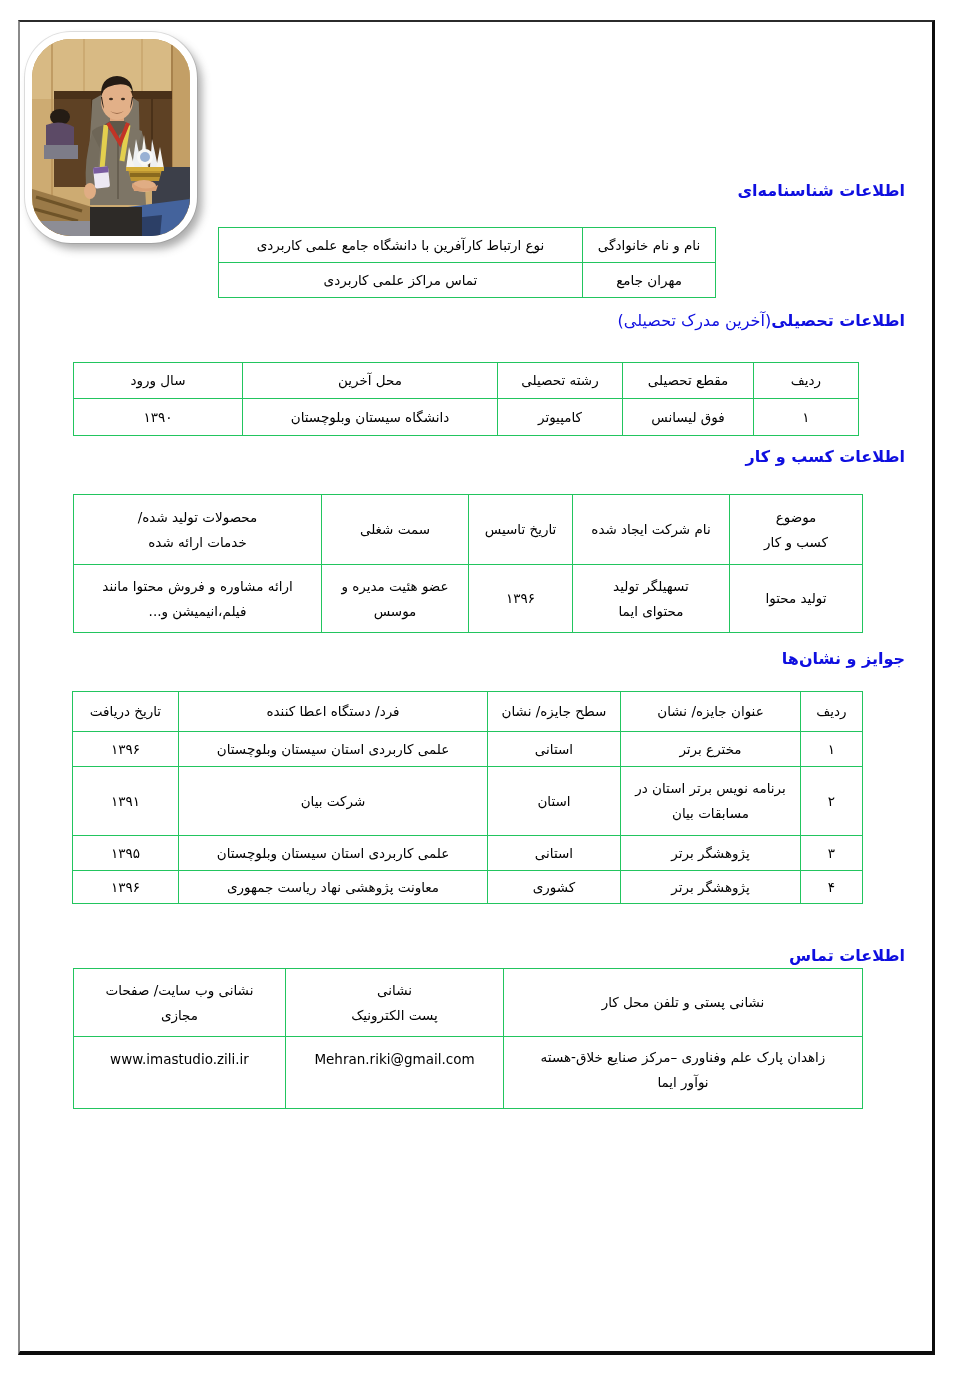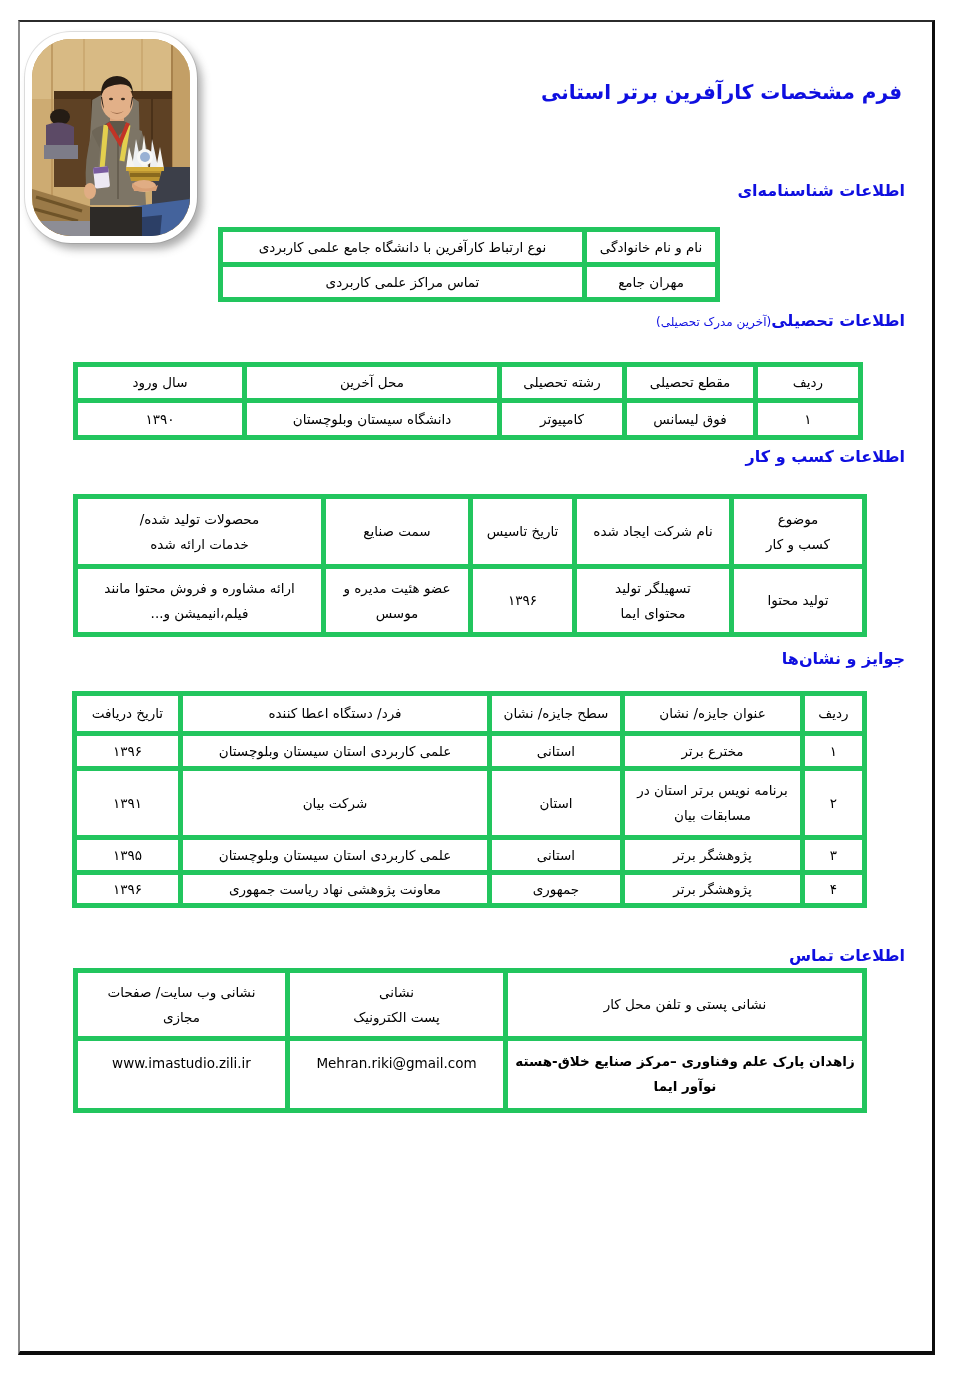--- a/index.html
+++ b/index.html
@@ -25,28 +25,28 @@
   .photo svg{display:block;}
   
   .title{
     position:absolute;right:60px;top:80px;direction:rtl;
     color:#0f0fe0;font-size:20px;font-weight:bold;letter-spacing:0;
   }
   .sec-h{
     position:absolute;right:57px;direction:rtl;color:#0f0fe0;
     font-size:16px;font-weight:bold;white-space:nowrap;
   }
-  .sec-h .note{font-weight:normal;font-size:12px;}
+  .sec-h .note{font-weight:normal;font-size:16px;}
   
   table.doc{
     position:absolute;border-collapse:collapse;table-layout:fixed;
     direction:rtl;background:transparent;
   }
   table.doc td,table.doc th{
-    border:5px solid #22c55e;text-align:center;vertical-align:middle;
+    border:1px solid #22c55e;text-align:center;vertical-align:middle;
     font-weight:normal;color:#000;font-size:13.5px;line-height:1.85;
     padding:1px 6px;white-space:pre-line;overflow:hidden;
     font-family:"DejaVu Sans",sans-serif;
   }
   td.lat{font-family:"Liberation Serif",serif;font-size:17px;direction:ltr;white-space:nowrap;}
   #t-identity{left:218px;top:227px;width:497px;}
   #t-education{left:73px;top:362px;width:785px;}
   #t-business{left:73px;top:494px;width:789px;}
   #t-awards{left:72px;top:691px;width:790px;}
   #t-contact{left:73px;top:968px;width:789px;}
@@ -122,21 +122,20 @@
         <circle cx="113" cy="118" r="5" fill="#4a76b8" opacity="0.55"></circle>
         <path d="M96 130 L130 130 L127 142 L99 142 Z" fill="#bb9430"></path>
         <rect x="98" y="134" width="30" height="4" fill="#8a6a1e"></rect>
         <rect x="94" y="128" width="38" height="4" fill="#d4ad3a"></rect>
       </g>
       <ellipse cx="112" cy="147" rx="12" ry="6" fill="#e0ad84"></ellipse>
       <path d="M100 144 Q112 154 126 146 L124 152 L102 152 Z" fill="#d8a076"></path>
     </svg>
   </div>
 
-  <div class="title">فرم مشخصات کارآفرین برتر استانی</div>
 
   <div class="sec-h" style="top:181px;">اطلاعات شناسنامه‌ای</div>
   <table class="doc" id="t-identity">
     <colgroup>
         <col style="width:133px">
         <col style="width:364px">
       </colgroup>
     <tbody>
         <tr style="height:35px">
       <td>نام و نام خانوادگی</td>
@@ -184,21 +183,21 @@
         <col style="width:104px">
         <col style="width:147px">
         <col style="width:248px">
       </colgroup>
     <tbody>
         <tr style="height:70px">
       <td>موضوع
 کسب و کار</td>
       <td>نام شرکت ایجاد شده</td>
       <td>تاریخ تاسیس</td>
-      <td>سمت صنایع</td>
+      <td>سمت شغلی</td>
       <td>محصولات تولید شده/
 خدمات ارائه شده</td>
     </tr>
     <tr style="height:68px">
       <td>تولید محتوا</td>
       <td>تسهیلگر تولید
 محتوای ایما</td>
       <td>۱۳۹۶</td>
       <td>عضو هئیت مدیره و
 موسس</td>
@@ -243,21 +242,21 @@
     <tr style="height:35px">
       <td>۳</td>
       <td>پژوهشگر برتر</td>
       <td>استانی</td>
       <td>علمی کاربردی استان سیستان وبلوچستان</td>
       <td>۱۳۹۵</td>
     </tr>
     <tr style="height:33px">
       <td>۴</td>
       <td>پژوهشگر برتر</td>
-      <td>جمهوری</td>
+      <td>کشوری</td>
       <td>معاونت پژوهشی نهاد ریاست جمهوری</td>
       <td>۱۳۹۶</td>
     </tr>
   </tbody>
     </table>
 
   <div class="sec-h" style="top:946px;">اطلاعات تماس</div>
   <table class="doc" id="t-contact">
     <colgroup>
         <col style="width:359px">
@@ -266,21 +265,21 @@
       </colgroup>
     <tbody>
         <tr style="height:68px">
       <td>نشانی پستی و تلفن محل کار</td>
       <td>نشانی
 پست الکترونیک</td>
       <td>نشانی وب سایت/ صفحات
 مجازی</td>
     </tr>
     <tr style="height:72px">
-      <td style="vertical-align:top;padding-top:8px;font-weight:bold;">زاهدان پارک علم وفناوری –مرکز صنایع خلاق-هسته
+      <td style="vertical-align:top;padding-top:8px;">زاهدان پارک علم وفناوری –مرکز صنایع خلاق-هسته
 نوآور ایما</td>
       <td class="lat" style="vertical-align:top;padding-top:10px;">Mehran.riki@gmail.com</td>
       <td class="lat" style="vertical-align:top;padding-top:10px;">www.imastudio.zili.ir</td>
     </tr>
   </tbody>
     </table>
 
 </div>
 
 </body></html>

